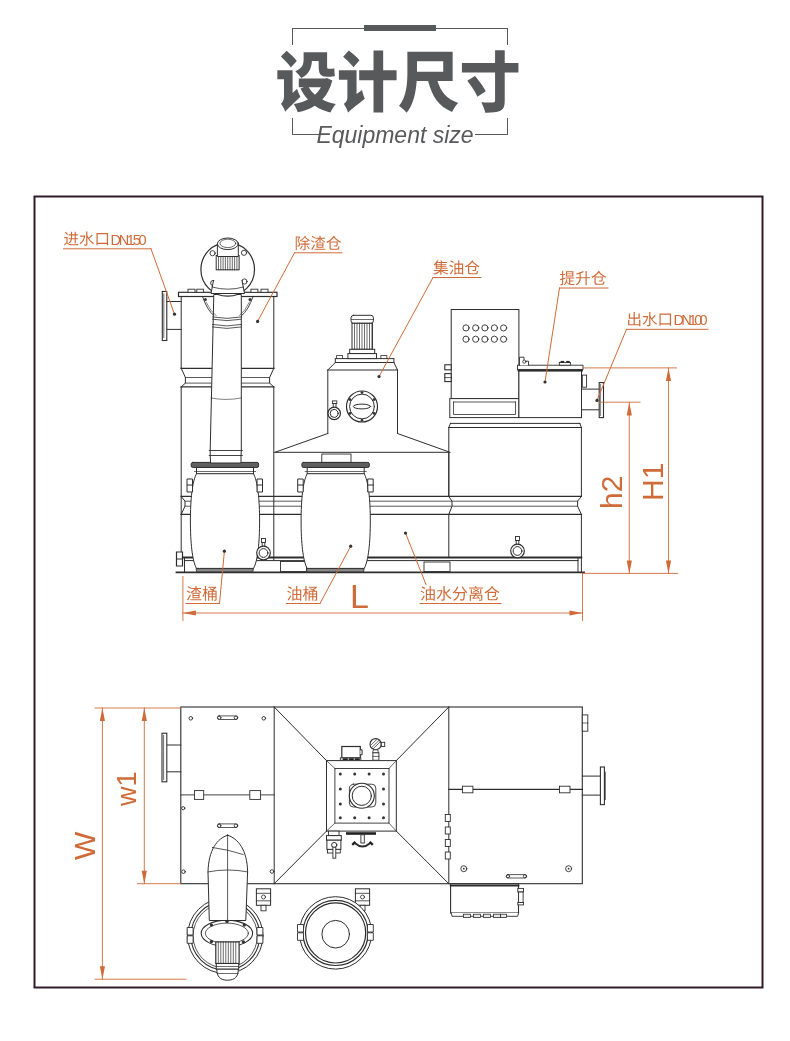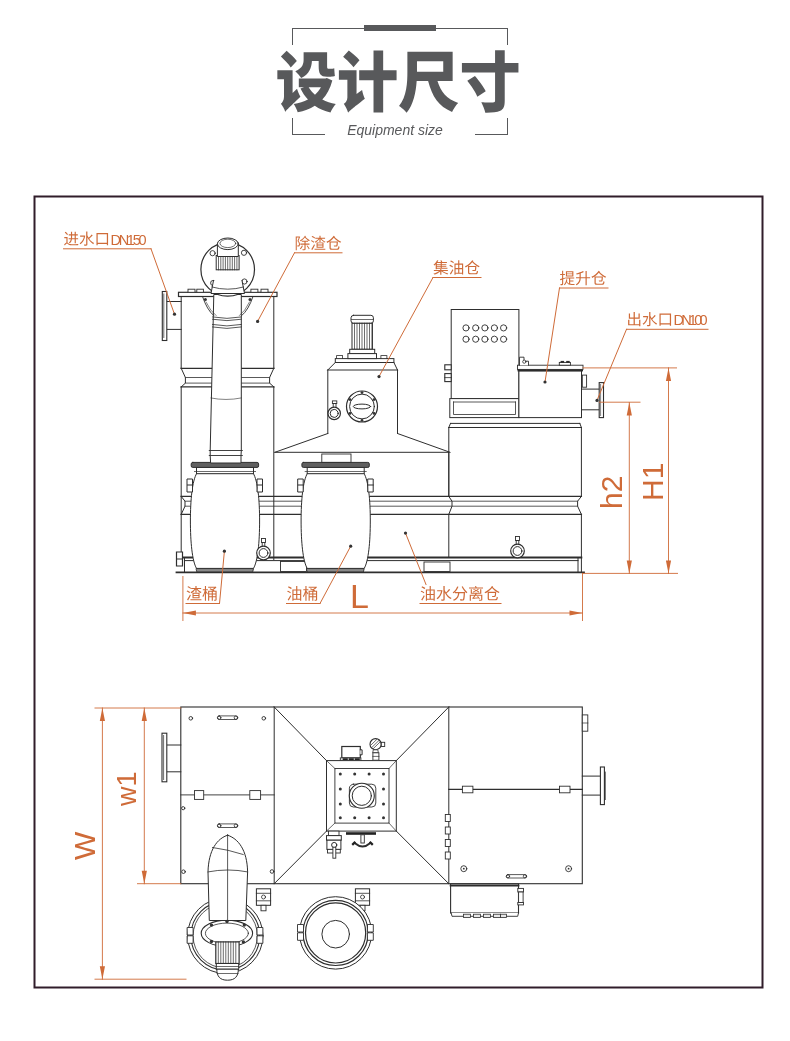--- a/index.html
+++ b/index.html
@@ -27,21 +27,21 @@
     </svg>
 
   <div class="hd" style="left:292px;top:118px;width:1.4px;height:17px;background:#58595b;"></div>
 
   <div class="hd" style="left:506.6px;top:118px;width:1.4px;height:17px;background:#58595b;"></div>
 
   <div class="hd" style="left:292px;top:133.6px;width:33px;height:1.4px;background:#58595b;"></div>
 
   <div class="hd" style="left:475px;top:133.6px;width:33px;height:1.4px;background:#58595b;"></div>
 
-  <div class="hd" style="left:0;top:122px;width:790px;text-align:center;font-size:14px;font-style:italic;">Equipment size</div>
+  <div class="hd" style="left:0;top:122px;width:790px;text-align:center;font-size:23px;font-style:italic;">Equipment size</div>
 
   <svg width="790" height="1041" viewBox="0 0 790 1041" style="position:absolute;left:0;top:0;" fill="none" stroke-linecap="square">
   <defs>
         <path id="g8bbe" d="M88 758C143 709 216 638 248 592L347 692C312 736 235 802 181 846ZM30 550V411H138V141C138 93 112 56 88 38C112 11 148 -50 159 -85C178 -58 215 -25 405 146C387 173 362 228 350 267L278 202V550ZM457 825V718C457 652 445 585 322 536C349 515 401 458 418 430C551 490 587 593 592 691H702V615C702 501 725 451 841 451C857 451 883 451 899 451C923 451 949 452 966 460C961 493 958 543 955 579C941 574 914 571 897 571C886 571 865 571 856 571C841 571 839 584 839 613V825ZM739 290C713 246 681 208 642 175C601 209 566 247 539 290ZM379 425V290H465L406 270C440 206 480 150 528 102C460 70 382 47 296 34C320 3 349 -55 361 -92C466 -69 559 -37 639 10C712 -37 796 -72 894 -95C912 -56 951 3 981 34C899 48 825 71 761 102C834 174 889 269 924 393L835 430L811 425Z"></path>
         <path id="g8ba1" d="M103 755C160 708 237 641 271 597L369 702C332 745 251 807 195 849ZM34 550V406H172V136C172 90 140 54 114 37C138 6 173 -61 184 -99C205 -72 246 -39 456 115C441 145 419 208 411 250L321 186V550ZM597 850V549H364V397H597V-95H754V397H972V549H754V850Z"></path>
         <path id="g5c3a" d="M151 830V521C151 364 142 146 15 3C49 -15 114 -70 139 -100C250 23 290 219 302 384H488C554 150 658 -8 877 -85C898 -43 943 20 977 51C795 103 693 222 640 384H887V830ZM307 688H734V526H307Z"></path>
         <path id="g5bf8" d="M128 388C192 314 265 212 292 145L428 229C396 299 318 394 253 463ZM580 854V661H41V516H580V89C580 67 570 59 546 59C519 59 435 59 356 63C381 21 412 -53 421 -98C526 -99 609 -93 664 -69C718 -44 737 -3 737 88V516H960V661H737V854Z"></path>
         <path id="g8fdb" d="M81 778C136 728 203 655 234 609L292 657C259 701 190 770 135 819ZM720 819V658H555V819H481V658H339V586H481V469L479 407H333V335H471C456 259 423 185 348 128C364 117 392 89 402 74C491 142 530 239 545 335H720V80H795V335H944V407H795V586H924V658H795V819ZM555 586H720V407H553L555 468ZM262 478H50V408H188V121C143 104 91 60 38 2L88 -66C140 2 189 61 223 61C245 61 277 28 319 2C388 -42 472 -53 596 -53C691 -53 871 -47 942 -43C943 -21 955 15 964 35C867 24 716 16 598 16C485 16 401 23 335 64C302 85 281 104 262 115Z"></path>
         <path id="g6c34" d="M71 584V508H317C269 310 166 159 39 76C57 65 87 36 100 18C241 118 358 306 407 568L358 587L344 584ZM817 652C768 584 689 495 623 433C592 485 564 540 542 596V838H462V22C462 5 456 1 440 0C424 -1 372 -1 314 1C326 -22 339 -59 343 -81C420 -81 469 -79 500 -65C530 -52 542 -28 542 23V445C633 264 763 106 919 24C932 46 957 77 975 93C854 149 745 253 660 377C730 436 819 527 885 604Z"></path>
         <path id="g53e3" d="M127 735V-55H205V30H796V-51H876V735ZM205 107V660H796V107Z"></path>

